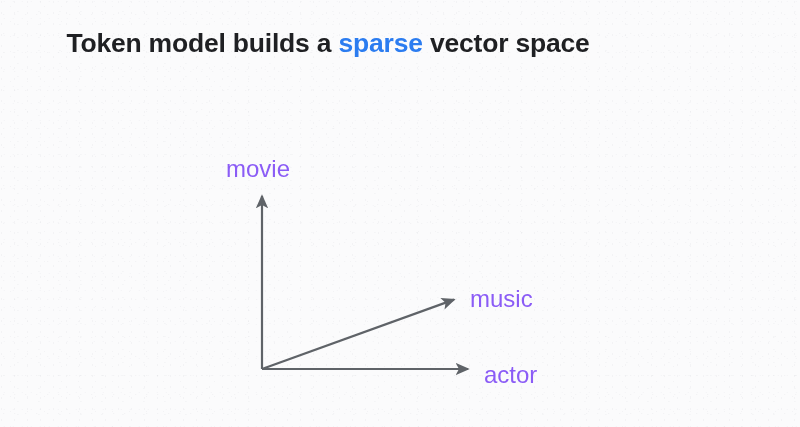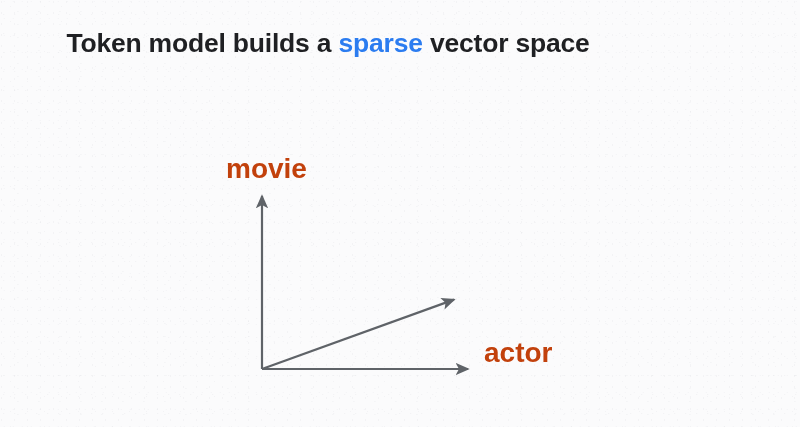--- a/index.html
+++ b/index.html
@@ -71,30 +71,30 @@
     z-index: 2;
   }
   .diagram svg {
     display: block;
     width: 800px;
     height: 427px;
   }
 
   .axis-label {
     position: absolute;
-    font-size: 28px;
+    font-size: 24px;
     line-height: 26px;
-    font-weight: bold;
-    color: #c2410c;
+    font-weight: normal;
+    color: #8b5cf6;
     white-space: nowrap;
     z-index: 3;
   }
   .label-movie { left: 226px; top: 156px; }
   .label-music { left: 470px; top: 286px; }
-  .label-actor { left: 484px; top: 340px; }
+  .label-actor { left: 484px; top: 362px; }
 </style>
 </head>
 <body>
 
 <div class="slide">
 
   <div class="slide-noise"></div>
 
   <div class="title-block">
     <div class="title-line"><span>Token model builds a </span><span class="accent">sparse</span><span> vector space</span></div>
@@ -111,16 +111,17 @@
       <line x1="262" y1="369" x2="262" y2="196" stroke="#5f6368" stroke-width="2.2" marker-end="url(#arrowhead)"></line>
 
       <line x1="262" y1="369" x2="454" y2="299.6" stroke="#5f6368" stroke-width="2.2" marker-end="url(#arrowhead)"></line>
 
       <line x1="262" y1="369" x2="468" y2="369" stroke="#5f6368" stroke-width="2.2" marker-end="url(#arrowhead)"></line>
     </svg>
   </div>
 
   <div class="axis-label label-movie">movie</div>
 
+  <div class="axis-label label-music">music</div>
 
   <div class="axis-label label-actor">actor</div>
 
 </div>
 
 </body></html>

